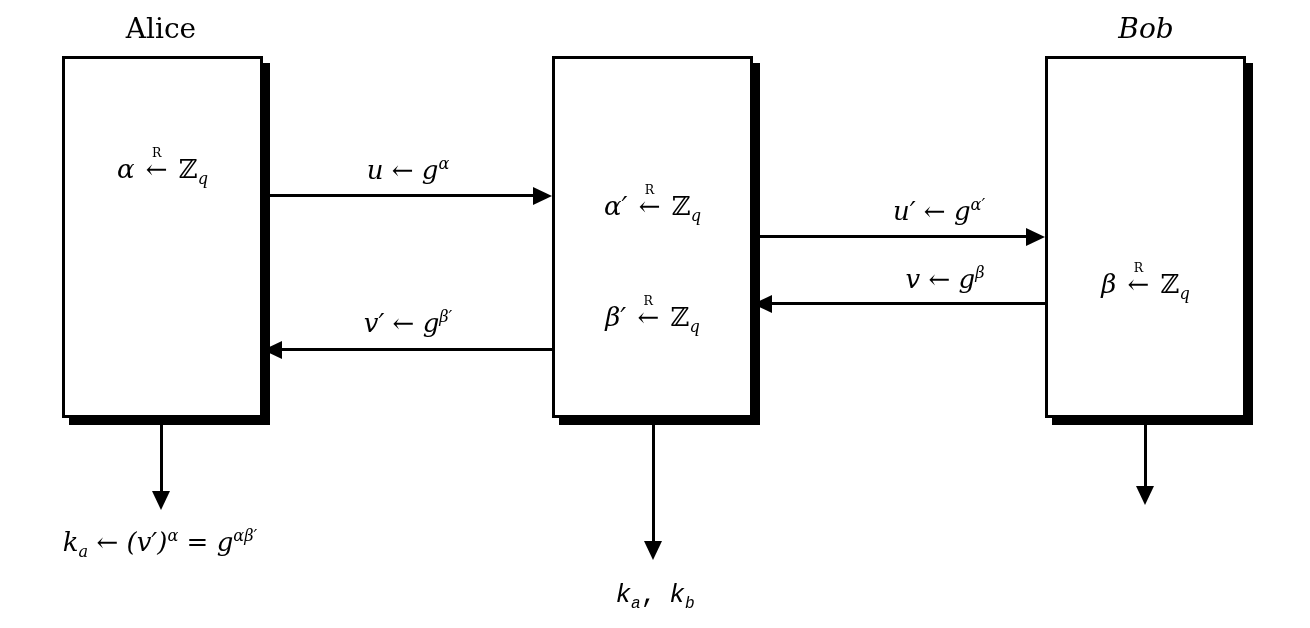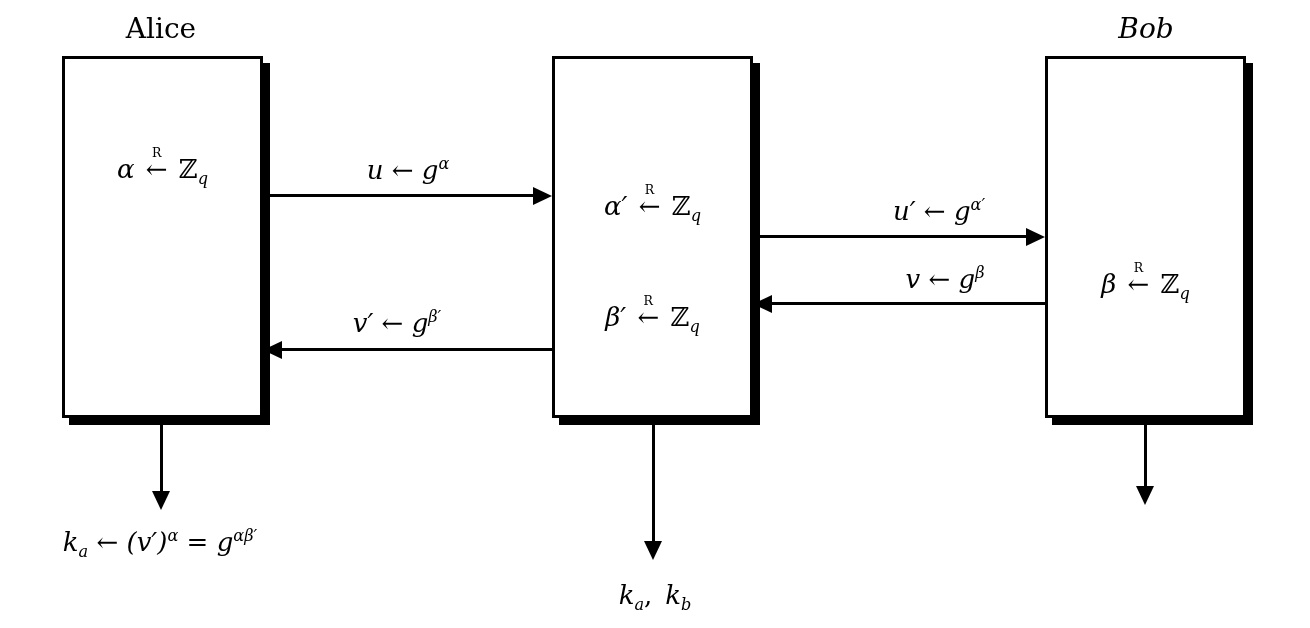--- a/index.html
+++ b/index.html
@@ -69,36 +69,36 @@
     <div class="head-right" style="left:1026px; top:228px;"></div>
   </div>
 
   <div>
     <div class="math msg-label" style="left:945px; top:264px;">v <span class="up">←</span> g<sup>β</sup></div>
     <div class="hline" style="left:772px; top:302px; width:273px;"></div>
     <div class="head-left" style="left:753px; top:295px;"></div>
   </div>
 
   <div>
-    <div class="math msg-label" style="left:397px; top:308px;">v′ <span class="up">←</span> g<sup>β′</sup></div>
+    <div class="math msg-label" style="left:408px; top:308px;">v′ <span class="up">←</span> g<sup>β′</sup></div>
     <div class="hline" style="left:282px; top:348px; width:270px;"></div>
     <div class="head-left" style="left:263px; top:341px;"></div>
   </div>
 
   <div>
     <div class="vline" style="left:160px; top:421px; height:70px;"></div>
     <div class="head-down" style="left:152px; top:491px;"></div>
   </div>
 
   <div>
     <div class="vline" style="left:652px; top:421px; height:120px;"></div>
     <div class="head-down" style="left:644px; top:541px;"></div>
   </div>
 
   <div>
     <div class="vline" style="left:1144px; top:421px; height:65px;"></div>
     <div class="head-down" style="left:1136px; top:486px;"></div>
   </div>
 
   <div class="math result" style="left:160px; top:527px;">k<sub>a</sub> <span class="up">←</span> (v′)<sup>α</sup> <span class="up">=</span> g<sup>αβ′</sup></div>
-  <div class="math result" style="left:655px; top:580px;">k<sub>a</sub><span class="up">,</span> k<sub>b</sub></div>
+  <div class="math result" style="left:655px; top:580px;font-family:Liberation Mono, monospace;">k<sub>a</sub><span class="up">,</span> k<sub>b</sub></div>
 
 </div>
 
 </body></html>

